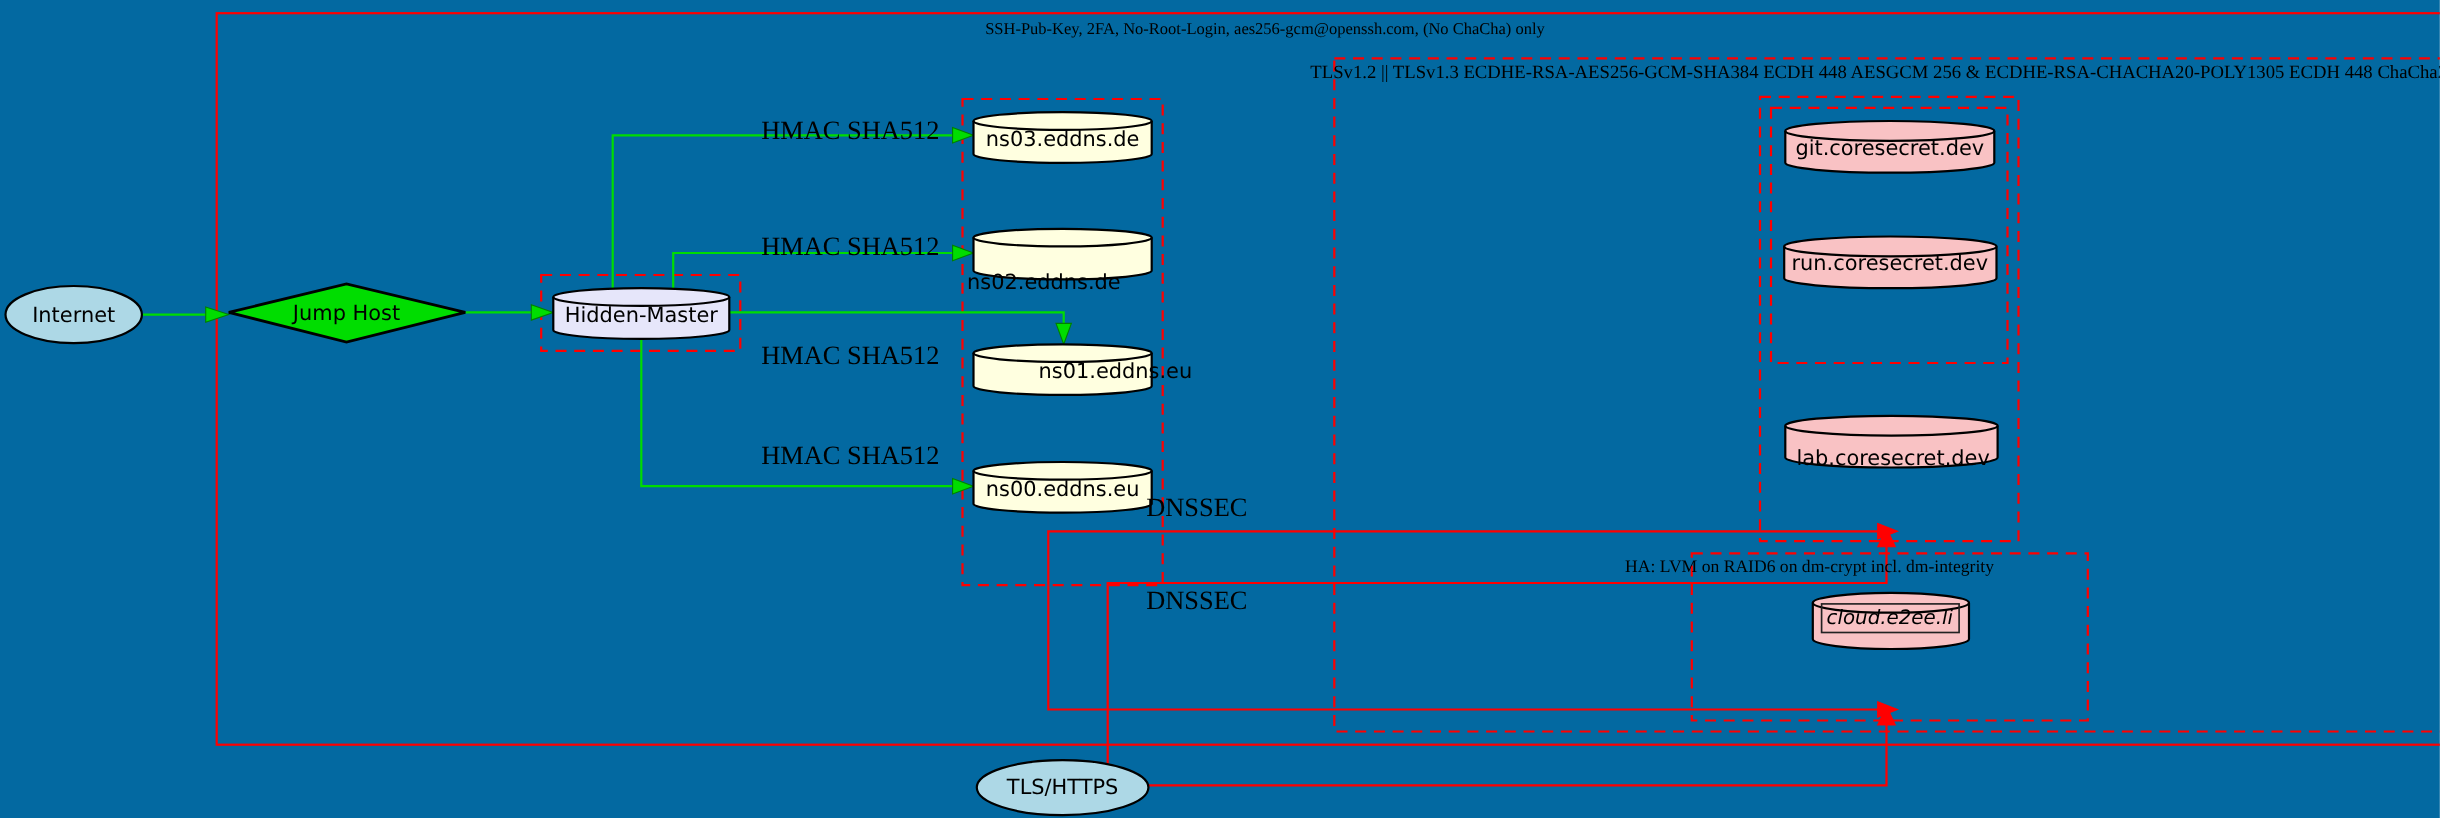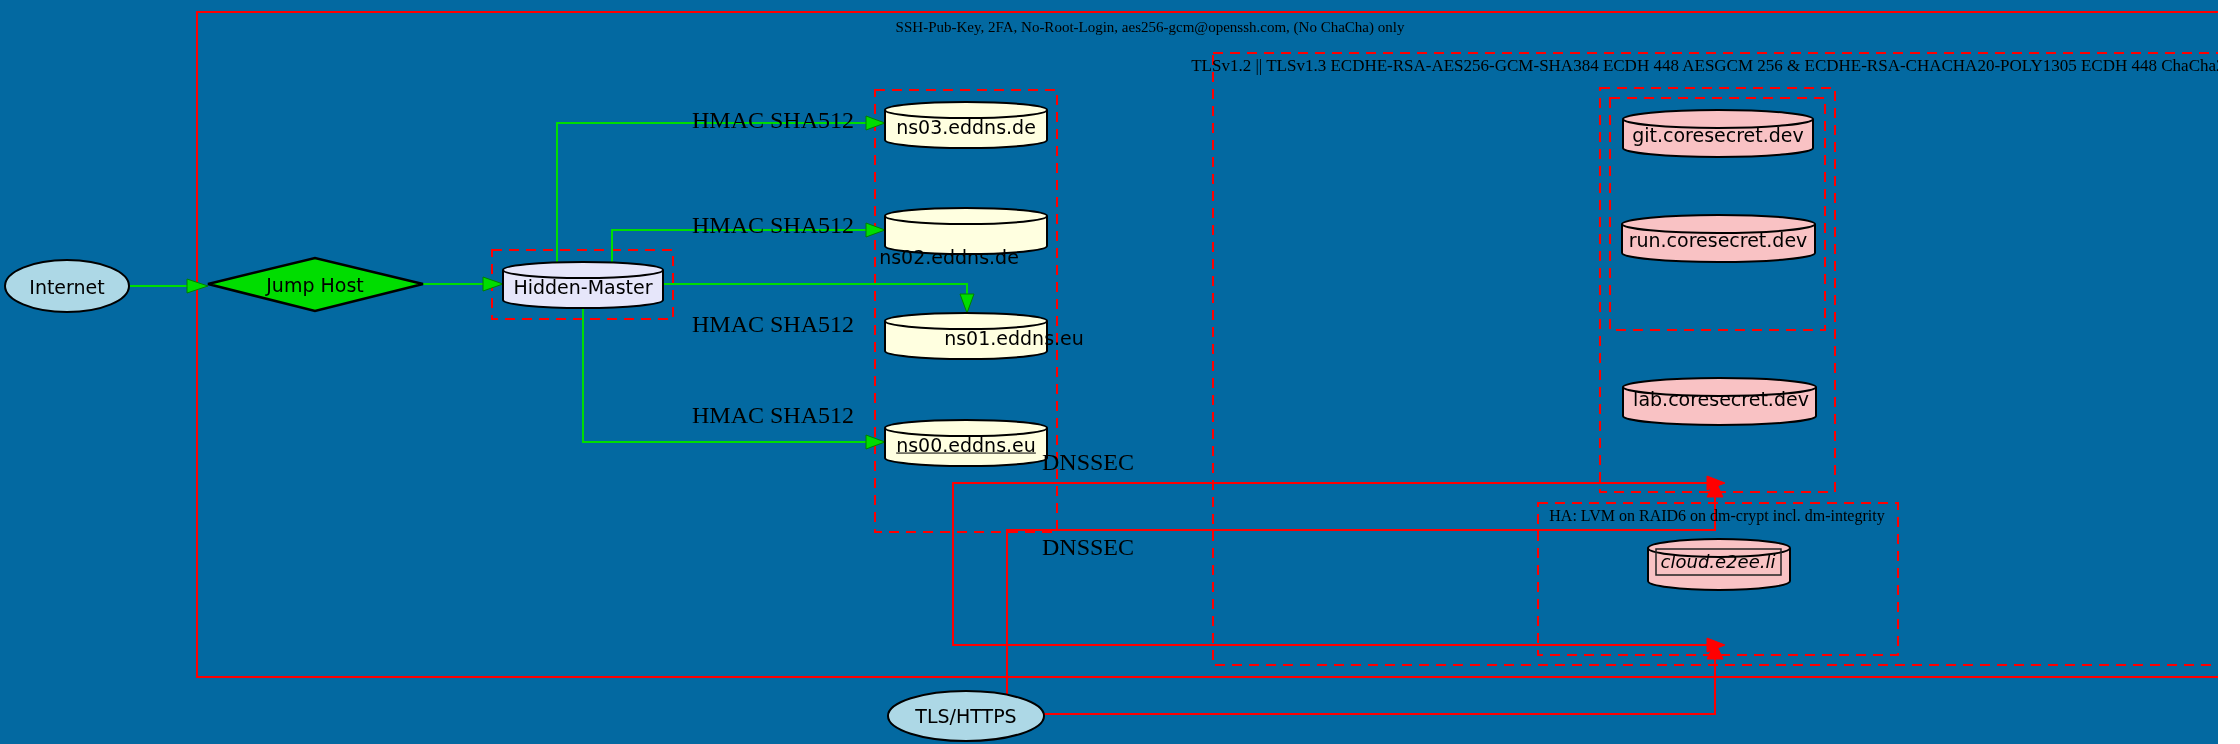--- a/index.html
+++ b/index.html
@@ -87,35 +87,35 @@
 
     <path d="M1648,548 A71 9 0 0 1 1790,548 L1790,581 A71 9 0 0 1 1648,581 Z" fill="#f9c2c4" stroke="#000000" stroke-width="2"></path>
     <path d="M1648,548 A71 9 0 0 0 1790,548" fill="none" stroke="#000000" stroke-width="2"></path>
     <rect x="1656" y="549" width="125" height="26" fill="none" stroke="#222222" stroke-width="1.5"></rect>
 
     <ellipse cx="966" cy="716" rx="78" ry="25" fill="#add8e6" stroke="#000000" stroke-width="2"></ellipse>
   </svg>
 
   <div class="lbl serif-cl14" style="left:1150px;top:27px;">SSH-Pub-Key, 2FA, No-Root-Login, aes256-gcm@openssh.com, (No ChaCha) only</div>
   <div class="lbl serif-cl17" style="left:1727px;top:66px;">TLSv1.2 || TLSv1.3 ECDHE-RSA-AES256-GCM-SHA384 ECDH 448 AESGCM 256 &amp; ECDHE-RSA-CHACHA20-POLY1305 ECDH 448 ChaCha20 256</div>
-  <div class="lbl serif-cl16" style="left:1717px;top:516px;">HA: LVM on RAID6 on dm-crypt incl. dm-integrity</div>
+  <div class="lbl serif-cl16" style="left:1645px;top:516px;">HA: LVM on RAID6 on dm-crypt incl. dm-integrity</div>
 
   <div class="lbl serif-edge" style="left:773px;top:120px;">HMAC SHA512</div>
   <div class="lbl serif-edge" style="left:773px;top:225px;">HMAC SHA512</div>
   <div class="lbl serif-edge" style="left:773px;top:324px;">HMAC SHA512</div>
   <div class="lbl serif-edge" style="left:773px;top:415px;">HMAC SHA512</div>
   <div class="lbl serif-edge" style="left:1088px;top:462px;">DNSSEC</div>
   <div class="lbl serif-edge" style="left:1088px;top:547px;">DNSSEC</div>
 
   <div class="lbl sans" style="left:67px;top:287px;">Internet</div>
   <div class="lbl sans" style="left:315px;top:285px;text-align:right;">Jump Host</div>
   <div class="lbl sans" style="left:583px;top:287px;">Hidden-Master</div>
   <div class="lbl sans" style="left:966px;top:127px;">ns03.eddns.de</div>
   <div class="lbl sans" style="left:949px;top:233px;margin-top:24px;">ns02.eddns.de</div>
   <div class="lbl sans" style="left:966px;top:338px;margin-left:48px;">ns01.eddns.eu</div>
-  <div class="lbl sans" style="left:966px;top:445px;text-decoration:underline;">ns00.eddns.eu</div>
+  <div class="lbl sans" style="left:966px;top:445px;">ns00.eddns.eu</div>
   <div class="lbl sans" style="left:1718px;top:135px;">git.coresecret.dev</div>
   <div class="lbl sans" style="left:1718px;top:240px;">run.coresecret.dev</div>
-  <div class="lbl sans" style="left:1721px;top:399px;">lab.coresecret.dev</div>
+  <div class="lbl sans" style="left:1721px;top:417px;">lab.coresecret.dev</div>
   <div class="lbl sans-sm" style="left:1718px;top:562px;font-style:italic;">cloud.e2ee.li</div>
   <div class="lbl sans" style="left:966px;top:716px;">TLS/HTTPS</div>
 
 </div>
 
 </body></html>

